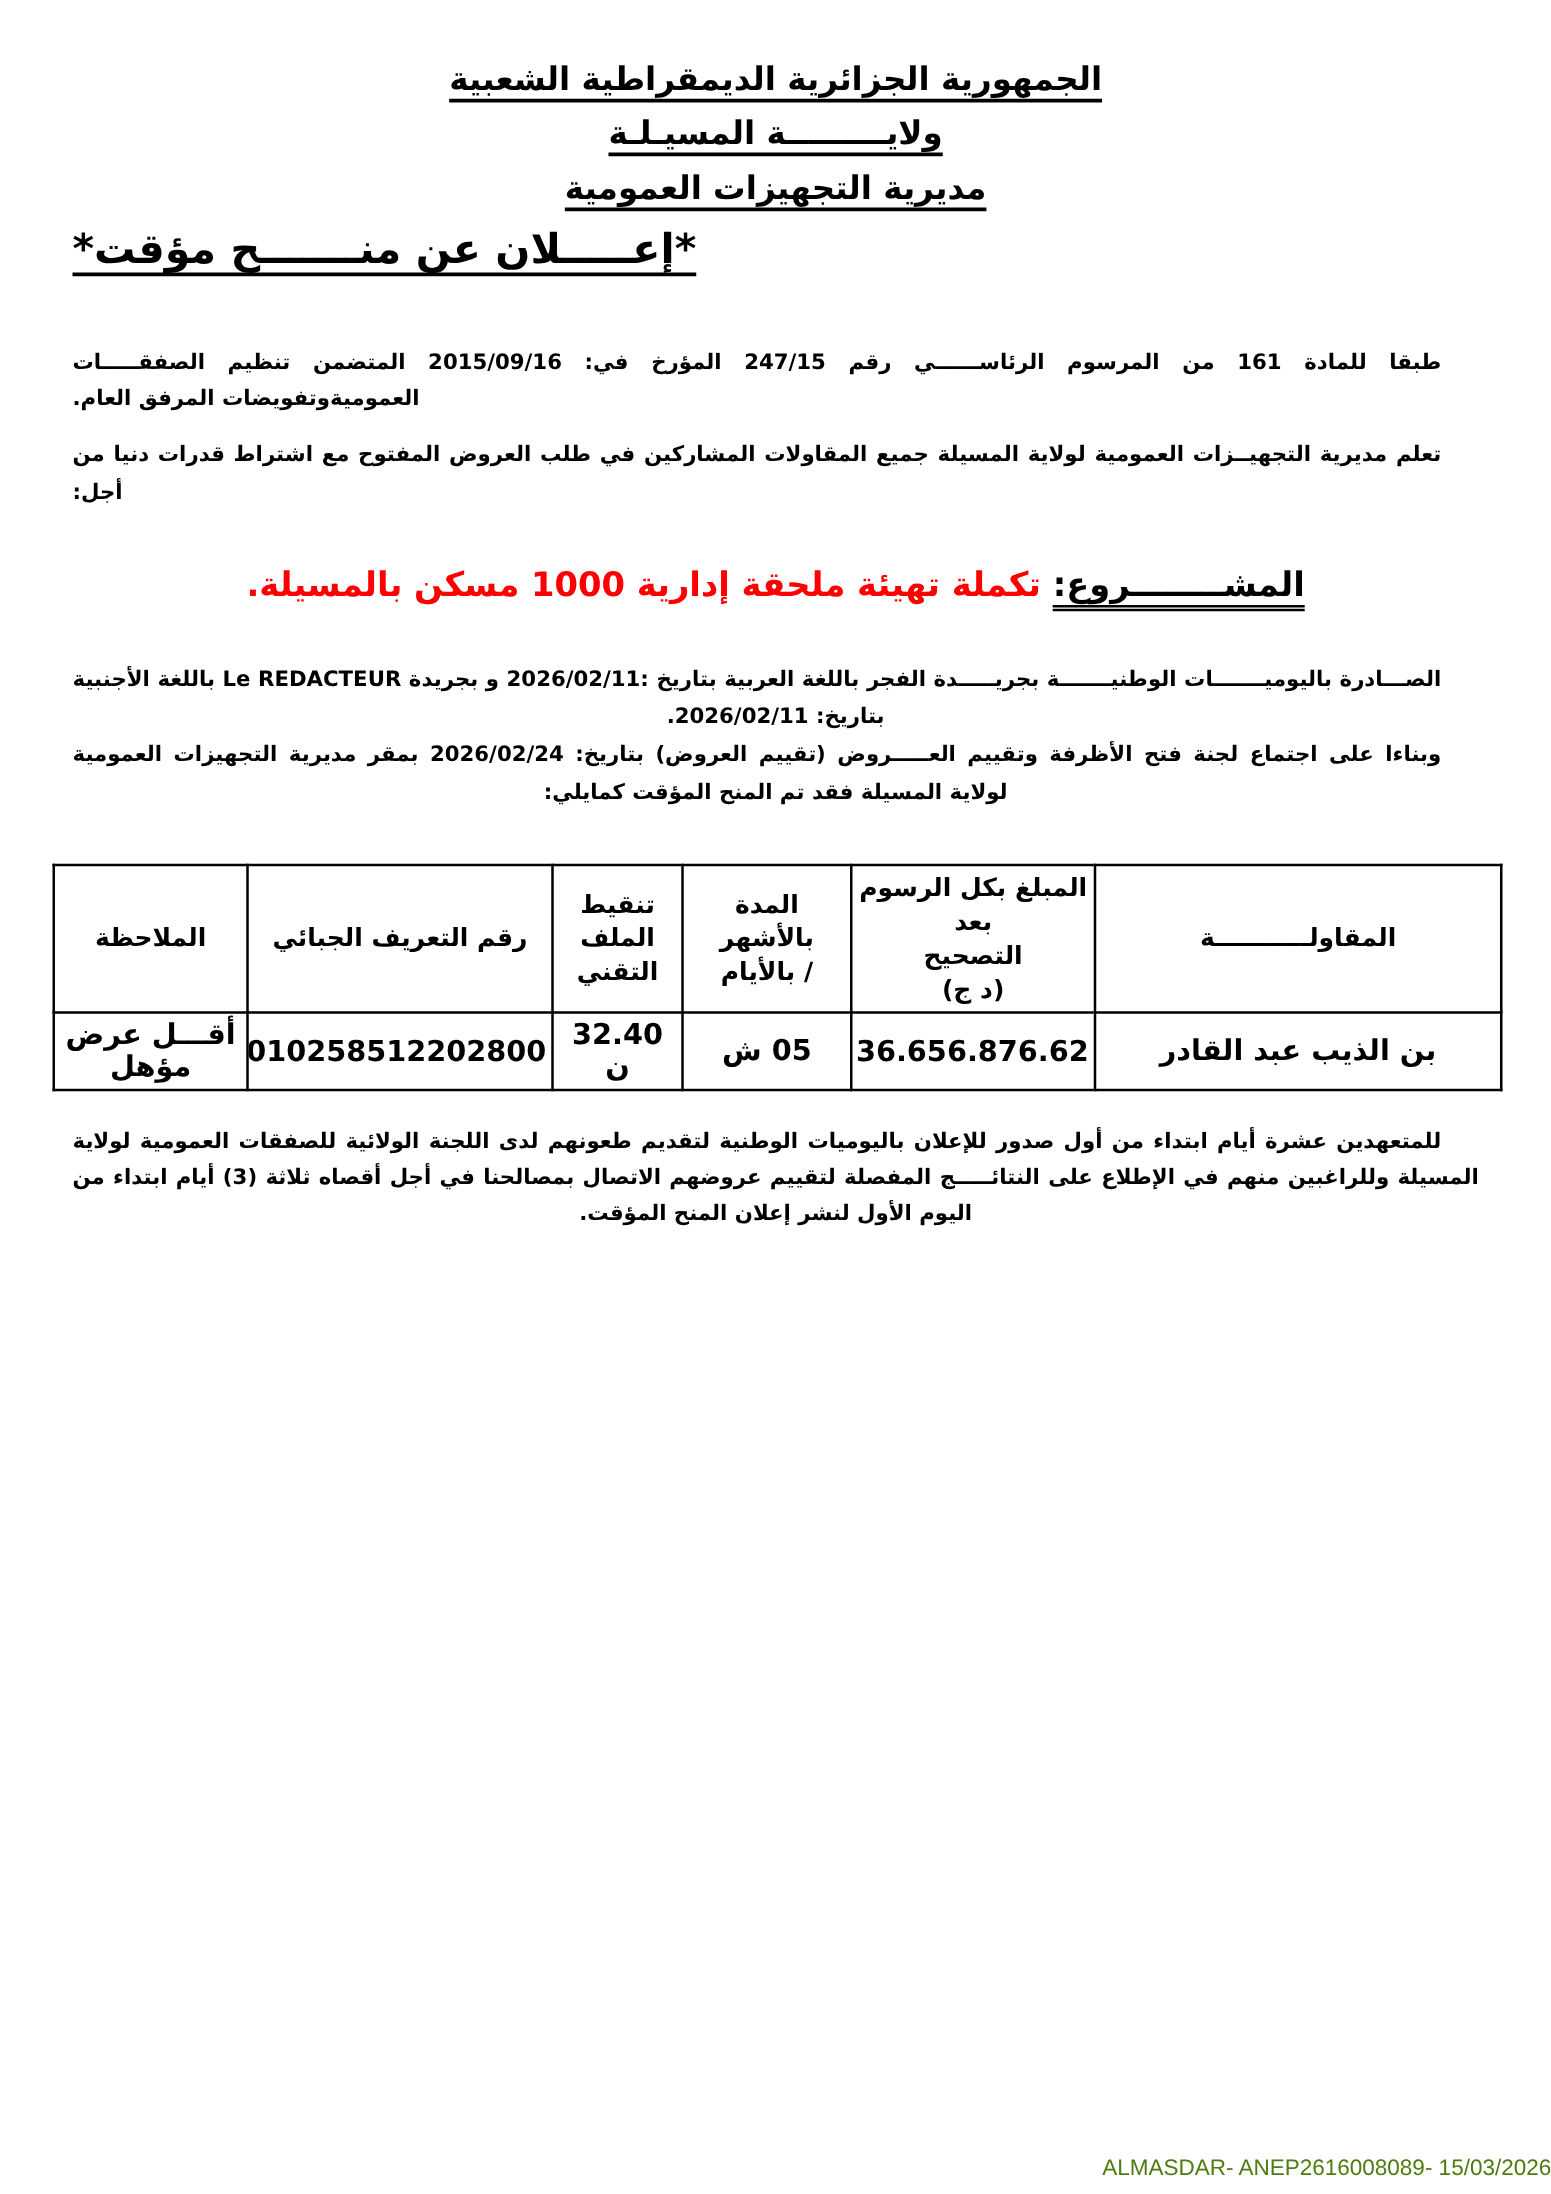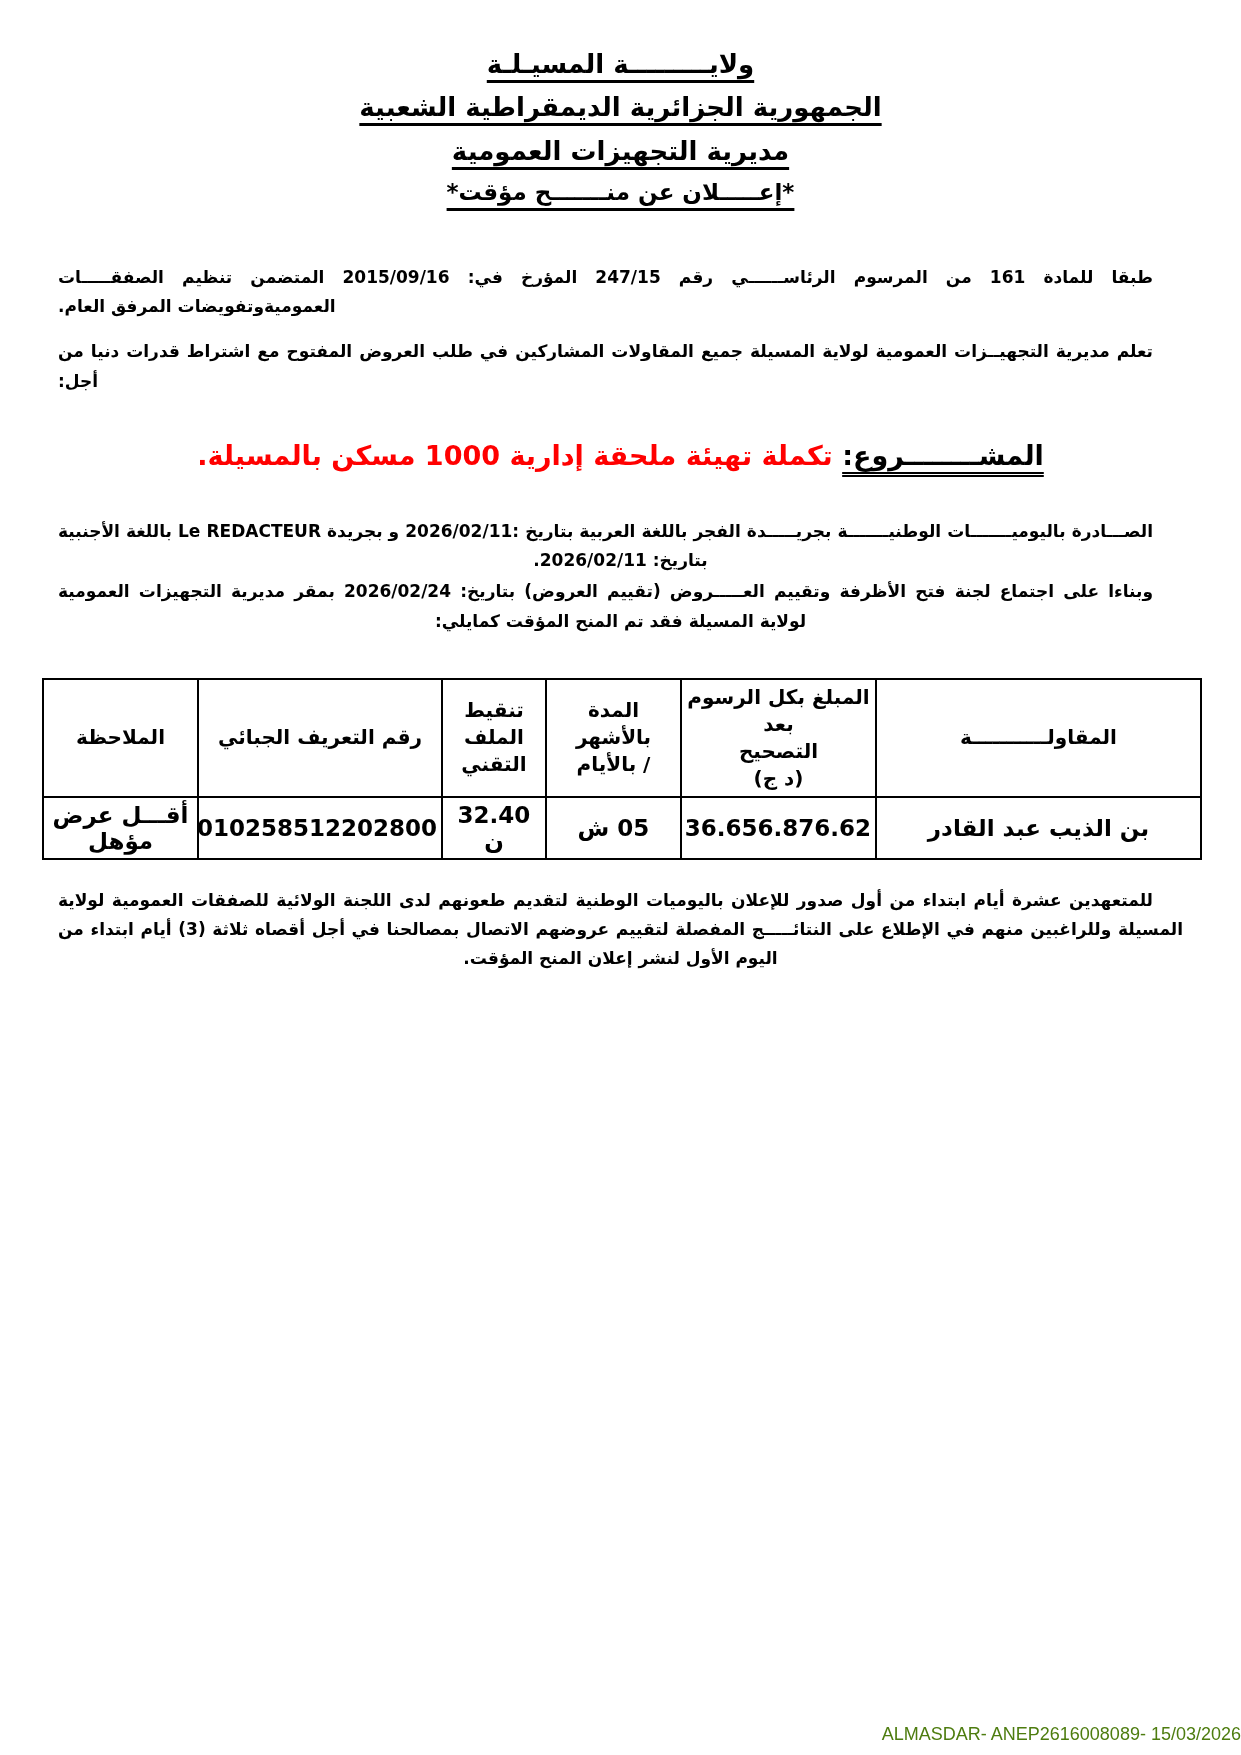--- a/index.html
+++ b/index.html
@@ -12,21 +12,21 @@
   }
   .page{position:relative;width:100%;height:100%;}
   .content{padding:44px 58px 0 58px;}
 
   
   .hdr{text-align:center;font-weight:bold;font-size:26px;line-height:1.55;direction:rtl;}
   .hdr .u{text-decoration:underline;text-decoration-thickness:2.5px;text-underline-offset:7px;}
   .hdr-line{margin-bottom:3px;}
   .taxline{direction:rtl;text-align:center;font-weight:bold;font-size:26px;margin-top:6px;}
   .red{color:#FF0000;}
-  .announce{direction:rtl;text-align:center;font-weight:bold;font-size:23px;margin-top:8px;}
+  .announce{direction:rtl;text-align:left;font-weight:bold;font-size:33px;margin-top:8px;}
   .announce .u{text-decoration:underline;text-decoration-thickness:3px;text-underline-offset:8px;}
 
   
   .para{
     direction:rtl;
     font-weight:bold;
     font-size:17px;
     line-height:1.72;
     text-align:justify;
     text-indent:30px;
@@ -75,22 +75,22 @@
     color:#4d7c0f;
   }
 </style>
 </head>
 <body>
 
 <div class="page">
   <div class="content">
 
     <div class="hdr">
+      <div class="hdr-line"><span class="u">الجمهورية الجزائرية الديمقراطية الشعبية</span></div>
       <div class="hdr-line"><span class="u">ولايـــــــــة المسيـلـة</span></div>
-      <div class="hdr-line"><span class="u">الجمهورية الجزائرية الديمقراطية الشعبية</span></div>
       <div class="hdr-line"><span class="u">مديرية التجهيزات العمومية</span></div>
     </div>
 
 
     <div class="announce">
       <span class="u">*إعـــــلان عن منـــــــح مؤقت*</span>
     </div>
 
     <div class="para p1 last-left">طبقا للمادة 161 من المرسوم الرئاســــــي رقم 247/15 المؤرخ في: 2015/09/16 المتضمن تنظيم الصفقـــــات العموميةوتفويضات المرفق العام.</div>
 

